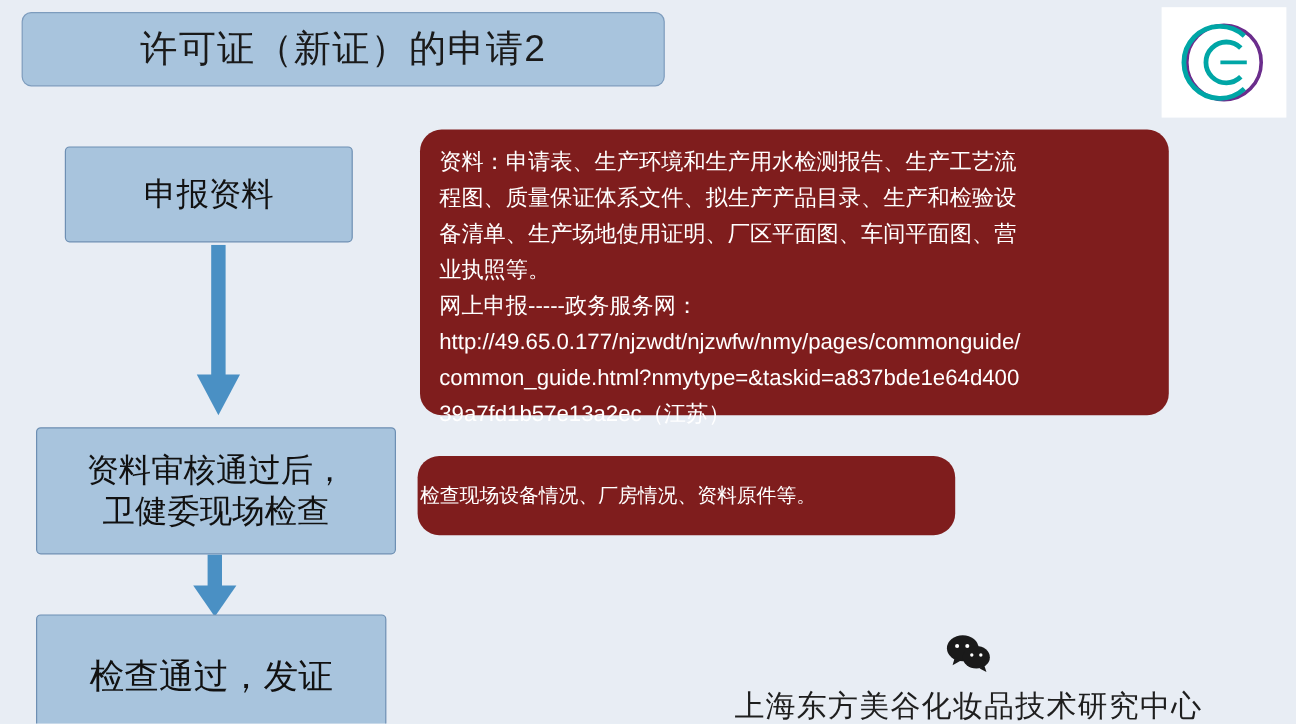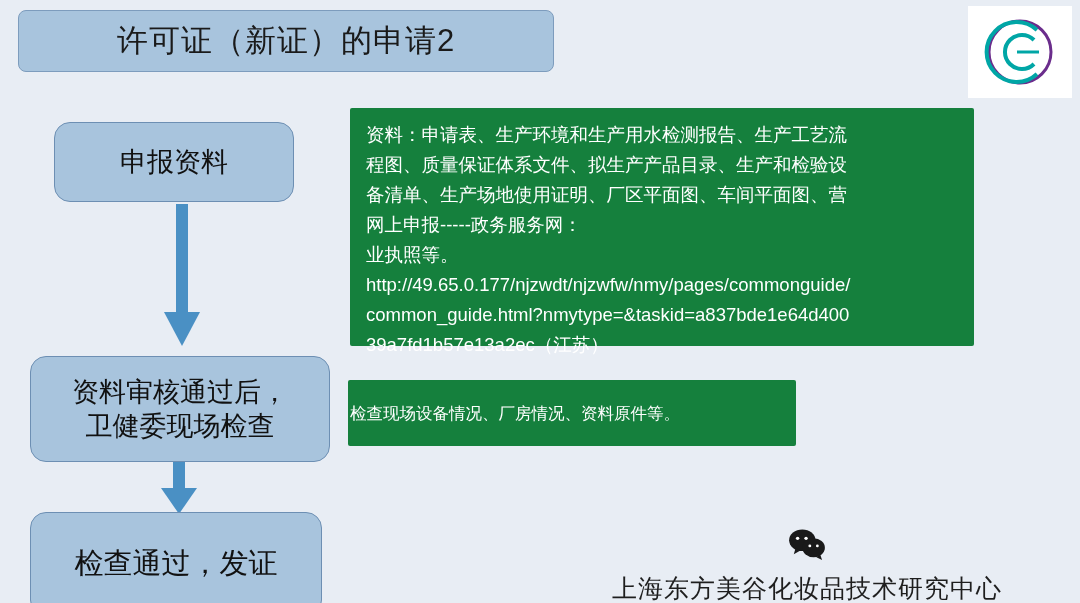--- a/index.html
+++ b/index.html
@@ -55,21 +55,21 @@
     display: flex;
     align-items: center;
     justify-content: center;
   }
 
   
   .flow-box {
     position: absolute;
     background: #a8c4dd;
     border: 1px solid #6d8fb3;
-    border-radius: 16px;
+    border-radius: 4px;
     box-sizing: border-box;
     display: flex;
     align-items: center;
     justify-content: center;
     text-align: center;
     color: #111111;
   }
   #box-declare {
     left: 54px;
     top: 122px;
@@ -96,22 +96,22 @@
   }
 
   
   .arrow {
     position: absolute;
   }
 
   
   .info-panel {
     position: absolute;
-    background: #15803d;
-    border-radius: 2px;
+    background: #7f1d1d;
+    border-radius: 18px;
     color: #ffffff;
     box-sizing: border-box;
   }
   #panel-materials {
     left: 350px;
     top: 108px;
     width: 624px;
     height: 238px;
     padding: 12px 16px 10px 16px;
   }
@@ -196,22 +196,22 @@
   </svg>
 
   <div class="flow-box" id="box-issue">
     <span>检查通过，发证</span>
   </div>
 
   <div class="info-panel" id="panel-materials">
     <div class="line">资料：申请表、生产环境和生产用水检测报告、生产工艺流</div>
     <div class="line">程图、质量保证体系文件、拟生产产品目录、生产和检验设</div>
     <div class="line">备清单、生产场地使用证明、厂区平面图、车间平面图、营</div>
+    <div class="line">业执照等。</div>
     <div class="line">网上申报-----政务服务网：</div>
-    <div class="line">业执照等。</div>
     <div class="line">http://49.65.0.177/njzwdt/njzwfw/nmy/pages/commonguide/</div>
     <div class="line">common_guide.html?nmytype=&amp;taskid=a837bde1e64d400</div>
     <div class="line">39a7fd1b57e13a2ec（江苏）</div>
   </div>
 
   <div class="info-panel" id="panel-inspect">
     <div class="line">检查现场设备情况、厂房情况、资料原件等。</div>
   </div>
 
   <div class="footer">

